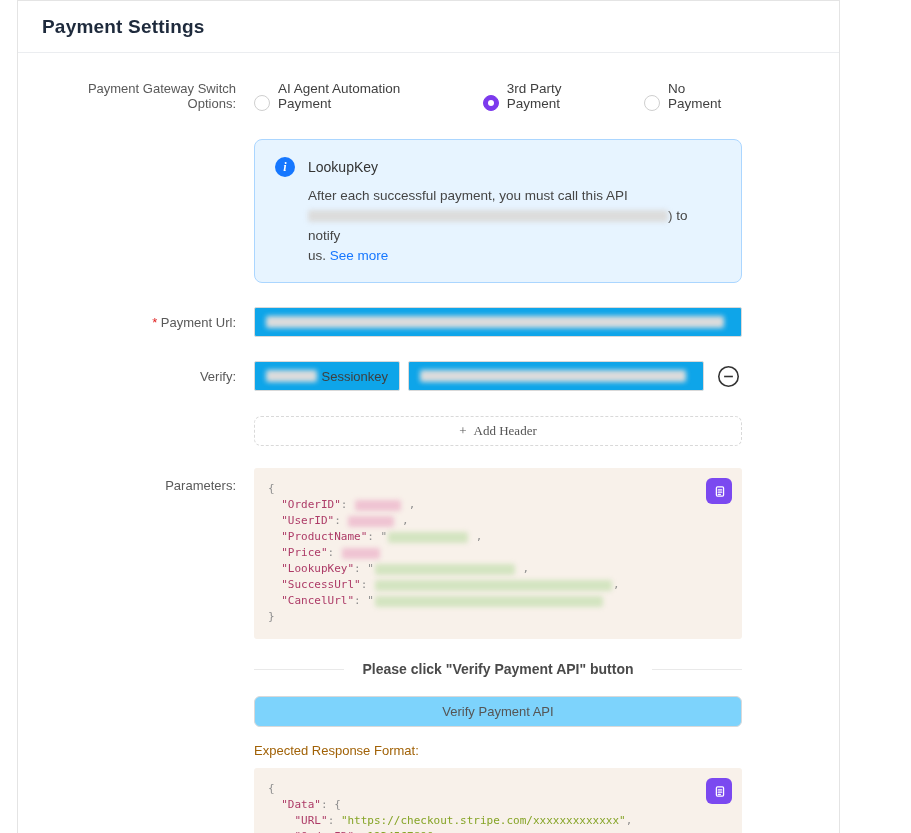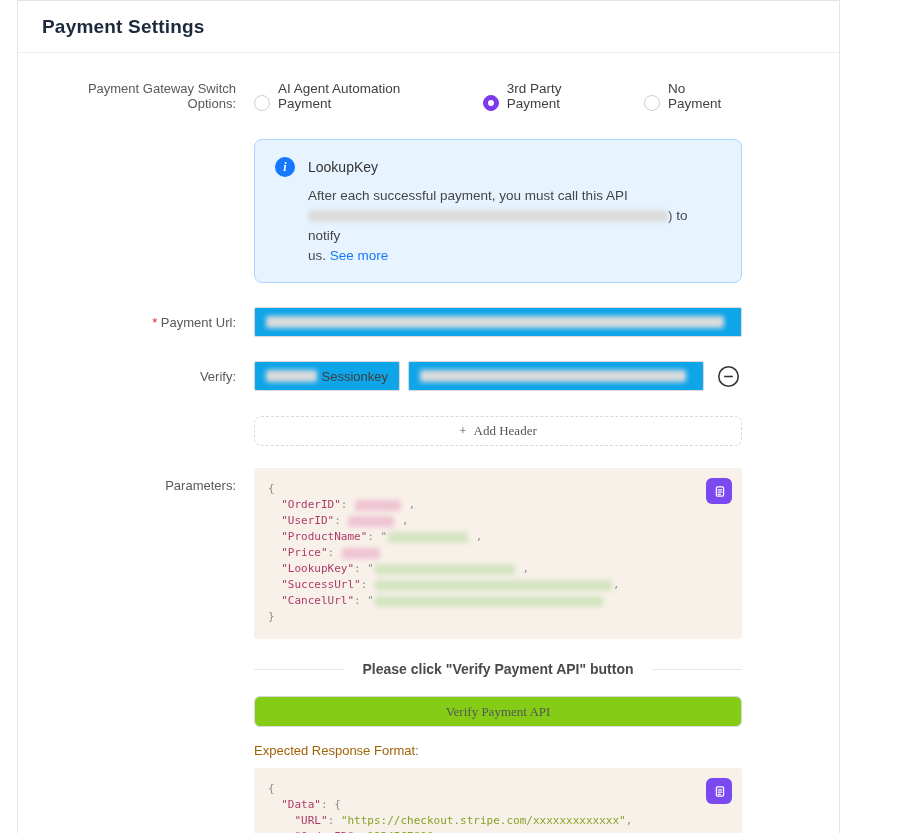--- a/index.html
+++ b/index.html
@@ -129,22 +129,22 @@
   
   .divider-row{margin-top:22px;}
   .divider{display:flex;align-items:center;width:488px;}
   .divider-line{flex:1;height:1px;background:#e9e9e9;}
   .divider-text{
     padding:0 18px;font-size:14px;font-weight:bold;color:#4a4a4a;white-space:nowrap;
   }
   .verify-row{margin-top:19px;}
   .verify-btn{
     width:488px;height:31px;border:1px solid var(--border-gray);border-radius:6px;
-    background:#84cc16;cursor:pointer;font-size:13px;color:#555;
-    font-family:Liberation Serif, serif;
+    background:#7dd3fc;cursor:pointer;font-size:13px;color:#555;
+    font-family:Liberation Sans, sans-serif;
   }
   .expected-row{margin-top:16px;}
   .expected-label{font-size:13px;font-weight:normal;color:#a16207;}
   .response-row{margin-top:10px;align-items:start;}
 </style>
 </head>
 <body>
 
 <div class="panel">
 

